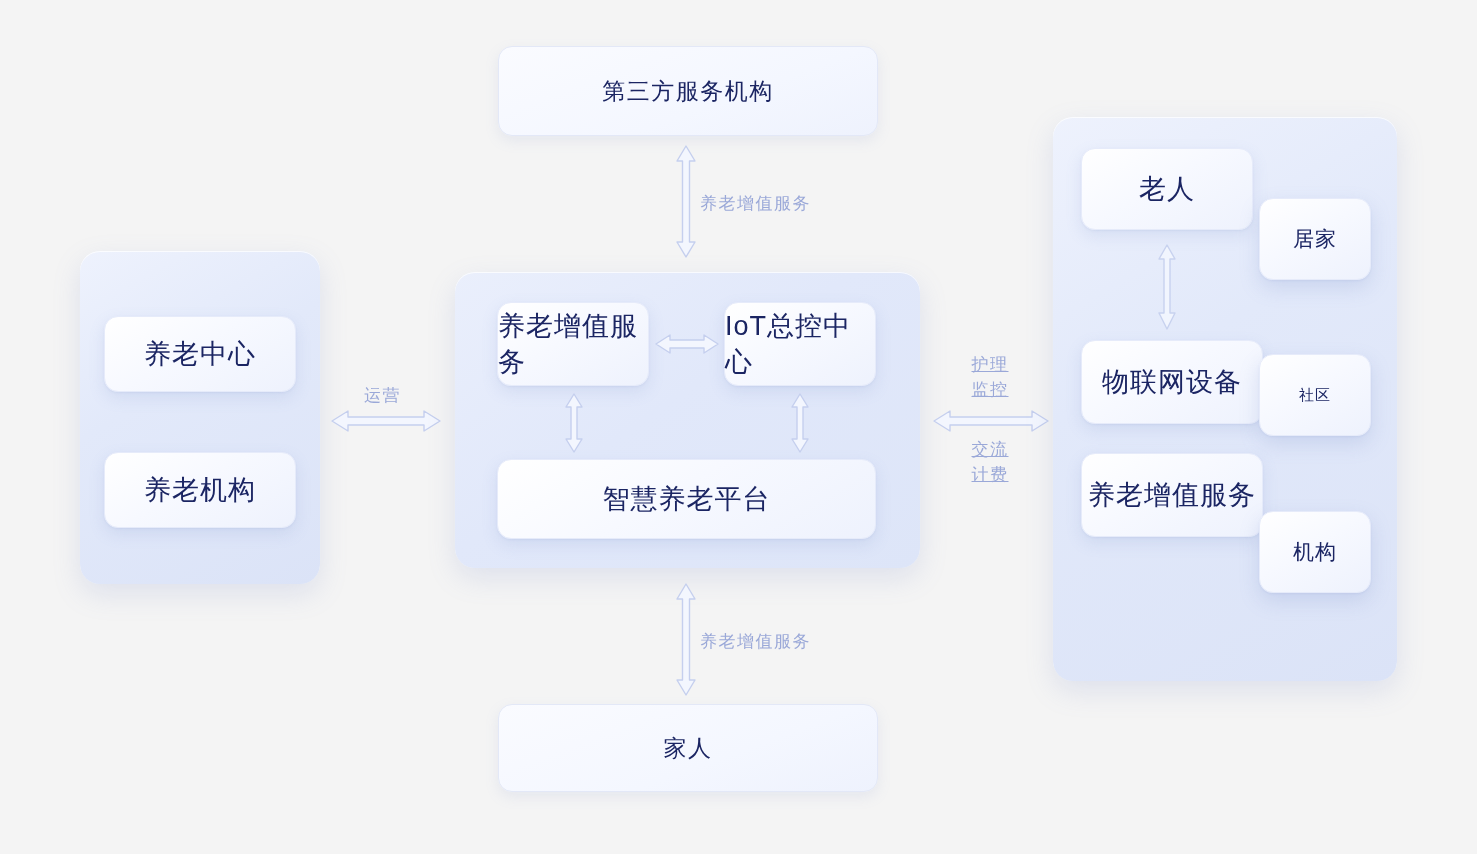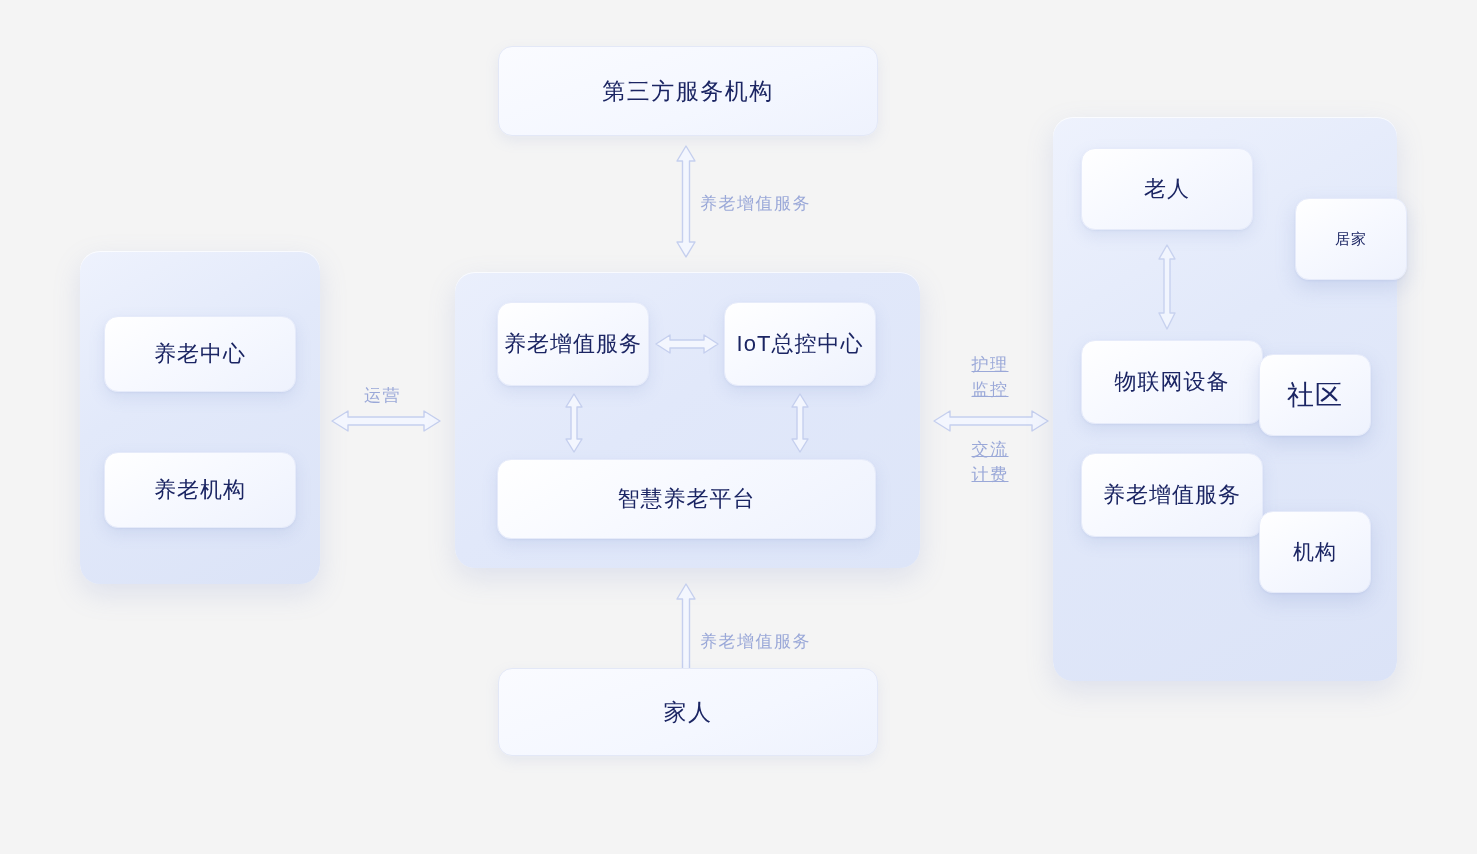--- a/index.html
+++ b/index.html
@@ -20,21 +20,21 @@
 
   
   .card {
     position: absolute;
     box-sizing: border-box;
     display: flex;
     align-items: center;
     justify-content: center;
     border-radius: 14px;
     color: #1b2563;
-    font-size: 22px;
+    font-size: 27px;
     letter-spacing: 1px;
     background: linear-gradient(150deg, #ffffff 0%, #f7f9ff 45%, #eef2fd 100%);
     border: 1px solid #e6ebfa;
     box-shadow: 0 6px 16px rgba(120,140,200,.16),
                 0 1px 2px rgba(120,140,200,.10);
   }
 
   
   .wide-box {
     position: absolute;
@@ -151,29 +151,29 @@
 
   <div class="arrow" style="left:1155px; top:243px; width:24px; height:88px;">
     <svg width="24" height="88" viewBox="0 0 24 88">
       <path d="M12 2 L20 16 L15 16 L15 70 L20 70 L12 86 L4 70 L9 70 L9 16 L4 16 Z" fill="#f1f5fe" stroke="#c8d2ef" stroke-width="1.4" stroke-linejoin="round"></path>
     </svg>
   </div>
 
   <div class="card" style="left:1081px; top:340px; width:182px; height:84px;">物联网设备</div>
   <div class="card" style="left:1081px; top:453px; width:182px; height:84px;">养老增值服务</div>
 
-  <div class="card" style="left:1259px; top:198px; width:112px; height:82px; font-size:15px;
-              box-shadow:0 8px 20px rgba(120,140,200,.22), 0 1px 2px rgba(120,140,200,.12);margin-left:36px;">居家</div>
-  <div class="card" style="left:1259px; top:354px; width:112px; height:82px; font-size:27px;
+  <div class="card" style="left:1259px; top:198px; width:112px; height:82px; font-size:21px;
+              box-shadow:0 8px 20px rgba(120,140,200,.22), 0 1px 2px rgba(120,140,200,.12);">居家</div>
+  <div class="card" style="left:1259px; top:354px; width:112px; height:82px; font-size:15px;
               box-shadow:0 8px 20px rgba(120,140,200,.22), 0 1px 2px rgba(120,140,200,.12);">社区</div>
   <div class="card" style="left:1259px; top:511px; width:112px; height:82px; font-size:21px;
               box-shadow:0 8px 20px rgba(120,140,200,.22), 0 1px 2px rgba(120,140,200,.12);">机构</div>
 
   <div class="arrow" style="left:673px; top:582px; width:26px; height:115px;">
     <svg width="26" height="115" viewBox="0 0 26 115">
       <path d="M13 2 L22 17 L16.5 17 L16.5 98 L22 98 L13 113 L4 98 L9.5 98 L9.5 17 L4 17 Z" fill="#f3f6fe" stroke="#c5cfee" stroke-width="1.4" stroke-linejoin="round"></path>
     </svg>
   </div>
   <div class="conn-label" style="left:700px; top:630px;">养老增值服务</div>
 
-  <div class="wide-box" style="left:498px; top:668px; width:380px; height:88px;">家人</div>
+  <div class="wide-box" style="left:498px; top:704px; width:380px; height:88px;">家人</div>
 
 </div>
 
 </body></html>

